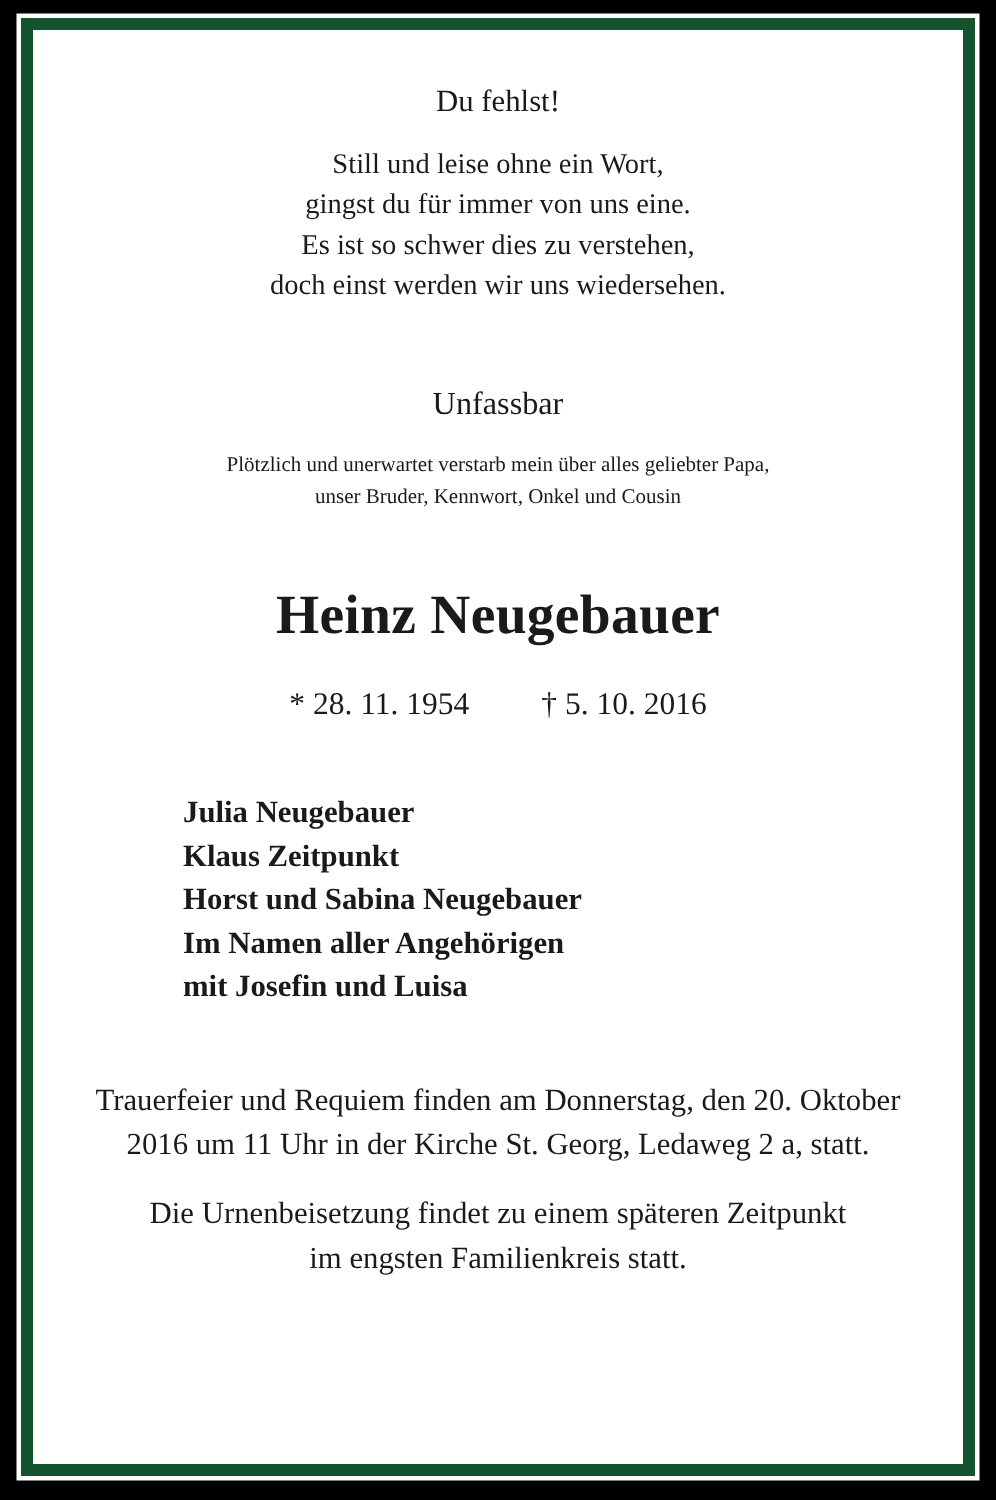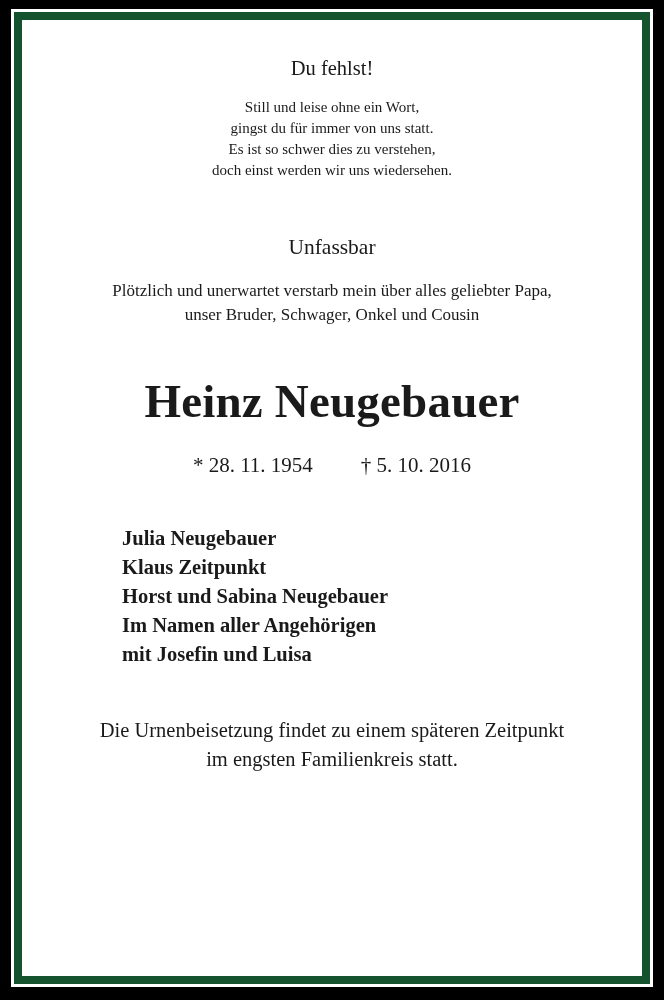--- a/index.html
+++ b/index.html
@@ -44,40 +44,40 @@
     padding: 36px 24px 10px 24px;
     text-align: center;
   }
 
   .verse-title {
     font-size: 20.5px;
     line-height: 1.2;
     margin: 0 0 16px 0;
   }
   .verse-lines {
-    font-size: 15px;
+    font-size: 19px;
     line-height: 1.42;
     margin: 0;
   }
   .verse-lines div { white-space: nowrap; }
 
   .lament {
     font-size: 21.5px;
     line-height: 1.2;
     margin: 53px 0 4px 0;
   }
   .intro {
-    font-size: 17px;
+    font-size: 14px;
     line-height: 1.45;
     margin: 18px 0 0 0;
   }
   .intro div { white-space: nowrap; }
 
   .deceased-name {
-    font-size: 47px;
+    font-size: 37px;
     font-weight: bold;
     letter-spacing: 0.2px;
     line-height: 1;
     margin: 50px 0 0 0;
     white-space: nowrap;
   }
   .dates-row {
     font-size: 21px;
     line-height: 1.2;
     margin: 28px 0 0 0;
@@ -111,49 +111,53 @@
 
 <div class="notice-frame">
   <div class="notice-gap">
     <div class="notice-inner-rule">
       <div class="notice-body">
 
         <div class="verse-title">Du fehlst!</div>
 
         <div class="verse-lines">
           <div>Still und leise ohne ein Wort,</div>
-          <div>gingst du für immer von uns statt.</div>
+          <div>gingst du für immer von uns eine.</div>
           <div>Es ist so schwer dies zu verstehen,</div>
           <div>doch einst werden wir uns wiedersehen.</div>
         </div>
 
         <div class="lament">Unfassbar</div>
 
         <div class="intro">
           <div>Plötzlich und unerwartet verstarb mein über alles geliebter Papa,</div>
-          <div>unser Bruder, Schwager, Onkel und Cousin</div>
+          <div>unser Bruder, Kennwort, Onkel und Cousin</div>
         </div>
 
         <div class="deceased-name">Heinz Neugebauer</div>
 
         <div class="dates-row">
           <span>* 28. 11. 1954</span>
           <span>† 5. 10. 2016</span>
         </div>
 
         <div class="survivors">
           <div>Julia Neugebauer</div>
           <div>Klaus Zeitpunkt</div>
           <div>Horst und Sabina Neugebauer</div>
           <div>Im Namen aller Angehörigen</div>
           <div>mit Josefin und Luisa</div>
         </div>
 
         <div class="arrangements">
 
+          <div class="arr-block">
+            <div>Trauerfeier und Requiem finden am Donnerstag, den 20. Oktober</div>
+            <div>2016 um 11 Uhr in der Kirche St. Georg, Ledaweg 2 a, statt.</div>
+          </div>
 
 
           <div class="arr-block">
             <div>Die Urnenbeisetzung findet zu einem späteren Zeitpunkt</div>
             <div>im engsten Familienkreis statt.</div>
           </div>
 
         </div>
 
       </div>

